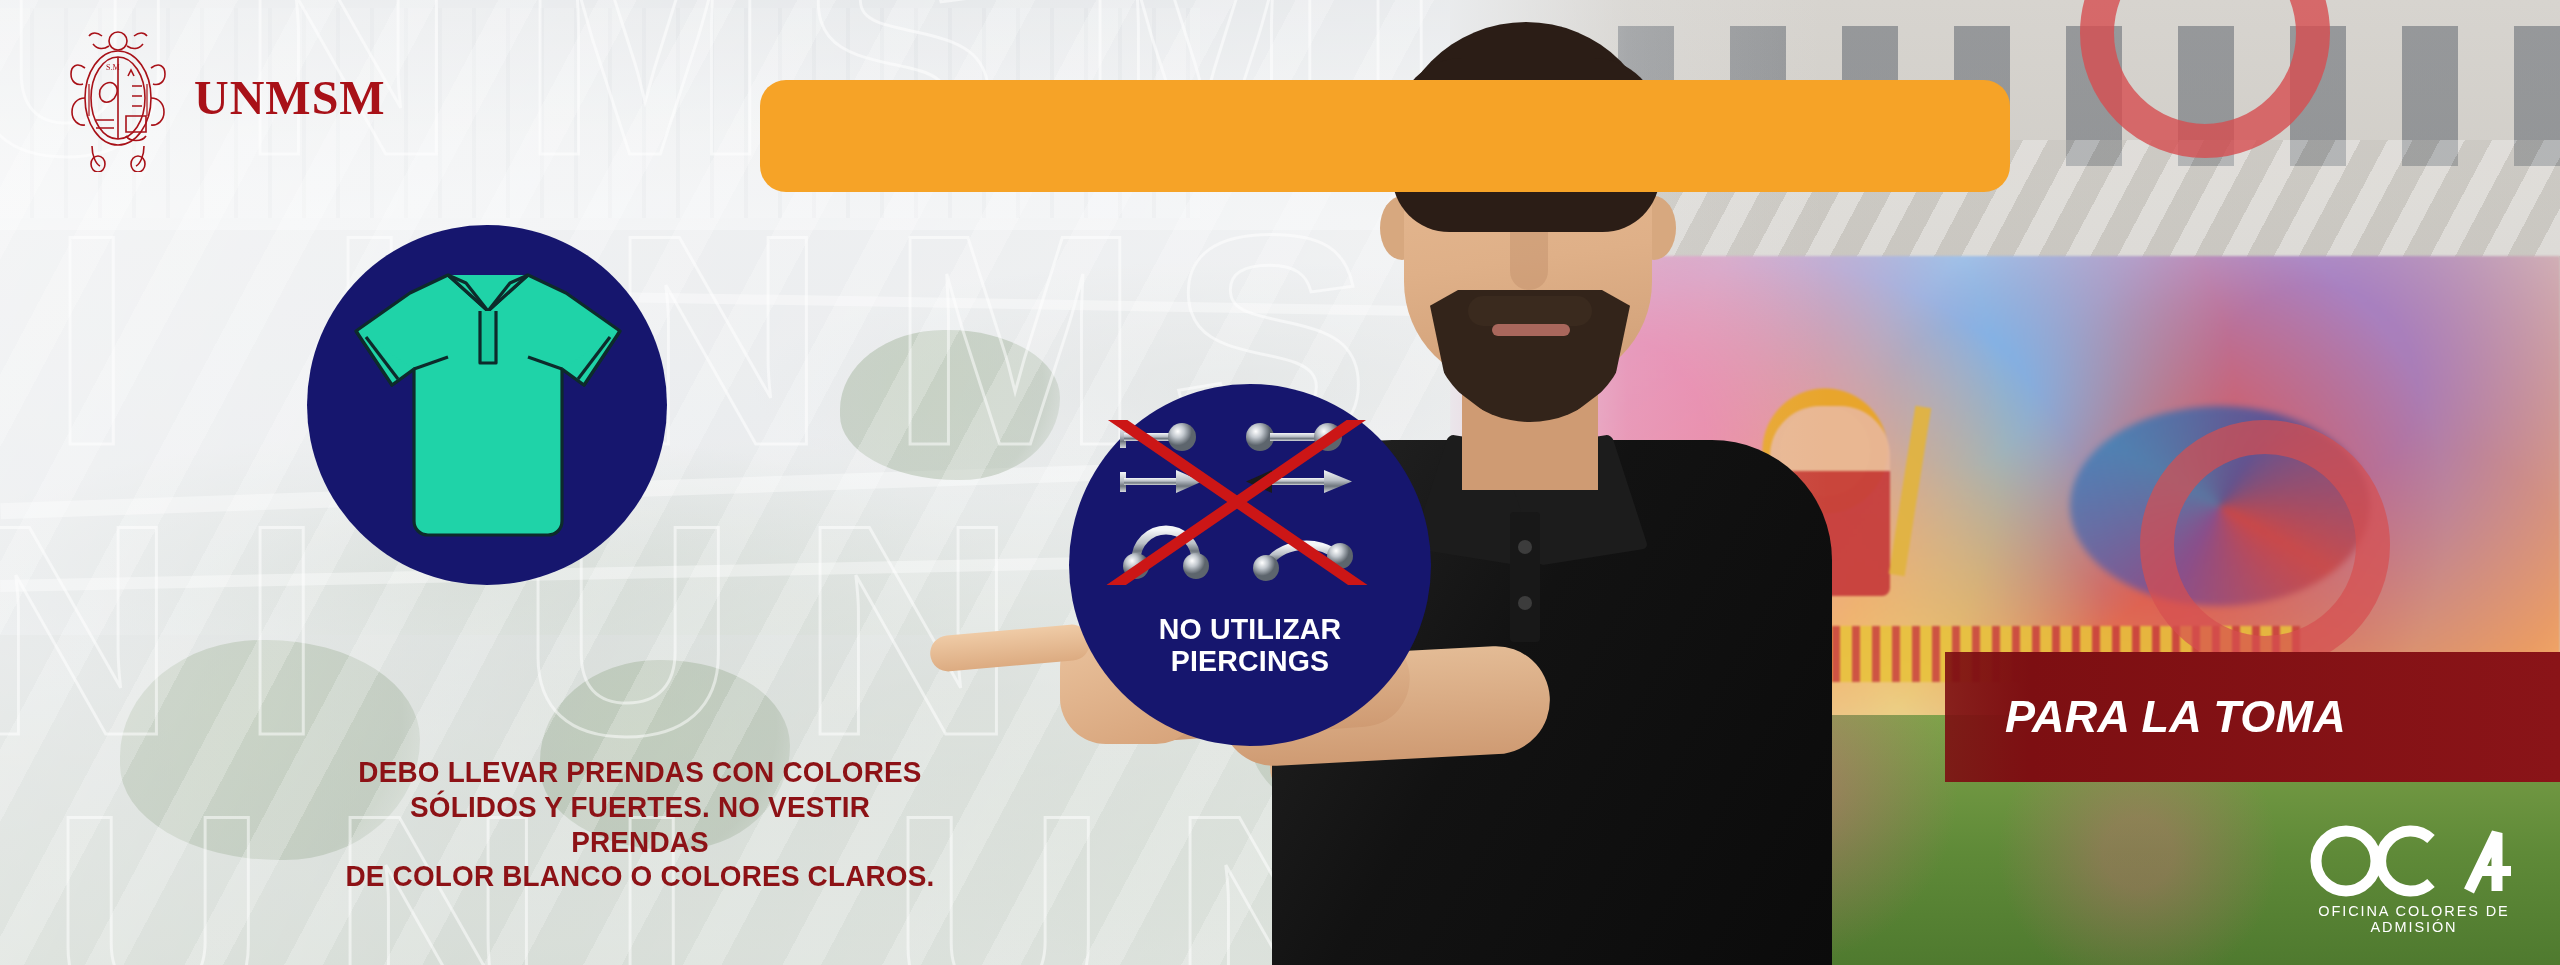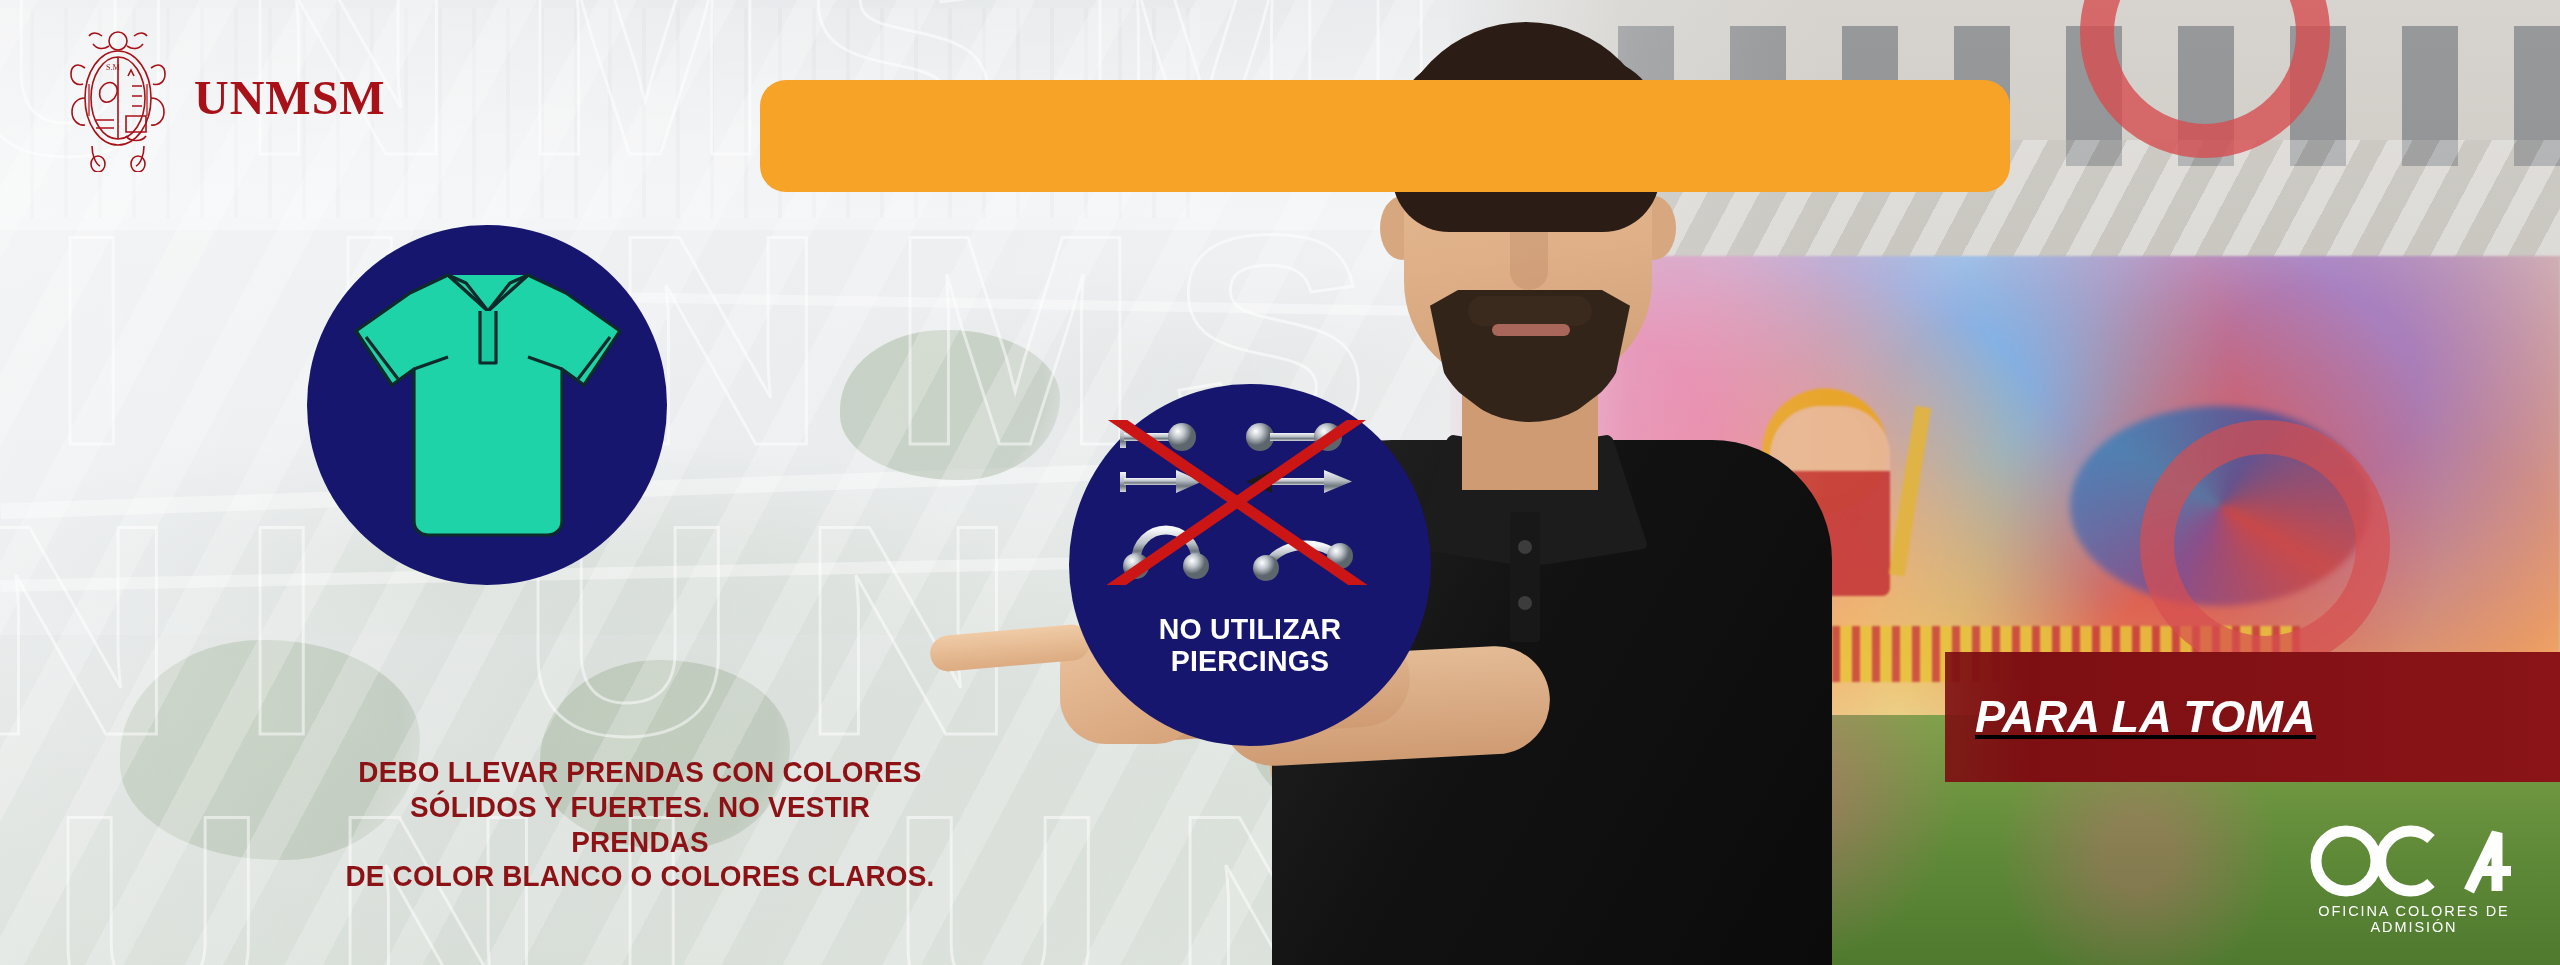--- a/index.html
+++ b/index.html
@@ -160,21 +160,21 @@
   .fist{position:absolute;left:-120px;top:616px;width:140px;height:128px;border-radius:52px 40px 44px 46px;
     background:linear-gradient(160deg,#ecc6a1,#d6a279);}
   .finger{position:absolute;left:-250px;top:630px;width:160px;height:36px;border-radius:20px;
     background:linear-gradient(180deg,#efcba6,#dcab81);transform:rotate(-5deg);}
   .fist2{position:absolute;left:90px;top:690px;width:132px;height:120px;border-radius:48px 38px 42px 44px;
     background:linear-gradient(160deg,#e9c29c,#d3a076);}
 
   
   .red-banner{position:absolute;left:1945px;top:652px;width:615px;height:130px;
     background:linear-gradient(90deg, rgba(125,15,18,.90) 0%, #7d0f12 14%, #8a1418 100%);
-    display:flex;flex-direction:column;justify-content:center;padding-left:30px;text-decoration:underline;}
+    display:flex;flex-direction:column;justify-content:center;padding-left:60px;}
   .rb-line{color:#ffffff;font-weight:700;font-style:italic;font-size:45px;
     line-height:1.03;letter-spacing:.3px;}
 
   
   .oca{position:absolute;left:2296px;top:822px;width:236px;text-align:center;}
   .oca-mark{width:226px;height:78px;display:block;margin:0 auto;}
   .oca-sub{color:#ffffff;font-size:14.5px;letter-spacing:1.9px;margin-top:3px;
     font-family:"Liberation Sans", sans-serif;}
 </style>
 </head>

